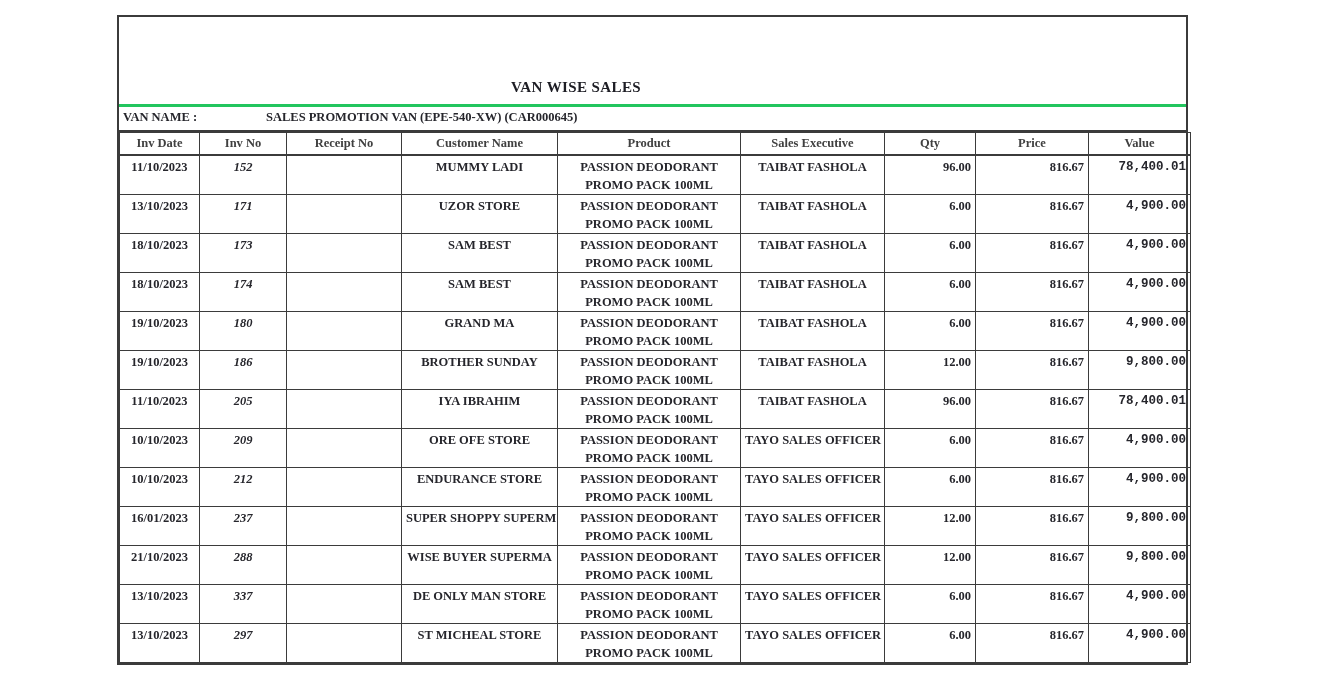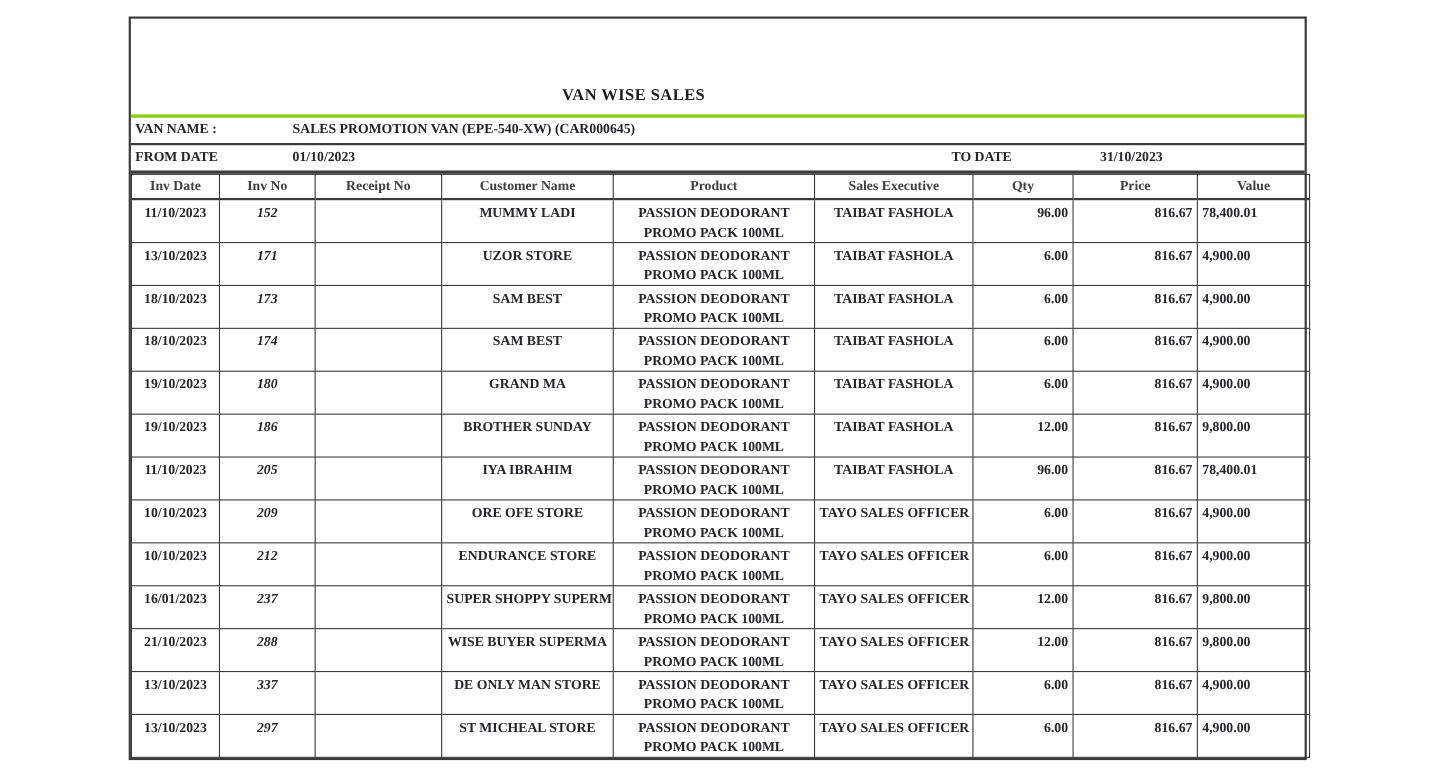--- a/index.html
+++ b/index.html
@@ -23,21 +23,21 @@
     top: 15px;
     width: 1071px;
     box-sizing: border-box;
     border: 2px solid #3b3b3b;
     background: #ffffff;
   }
   
   .title-section {
     position: relative;
     height: 87px;
-    border-bottom: 3px solid #84cc16;
+    border-bottom: 3px solid #22c55e;
   }
   .report-title {
     position: absolute;
     left: 392px;
     bottom: 8px;
     font-size: 15px;
     letter-spacing: 0.4px;
     color: #1d1d24;
     white-space: nowrap;
   }
@@ -90,42 +90,36 @@
     overflow: hidden;
   }
   td.c0 { text-align: center; padding-left: 1px; padding-right: 1px; }
   td.c1 { text-align: center; font-style: italic; }
   td.c2 { text-align: center; }
   td.c3 { text-align: center; white-space: nowrap; }
   td.c4 { text-align: center; padding-left: 10px; padding-right: 10px; }
   td.c5 { text-align: center; white-space: nowrap; }
   td.c6 { text-align: right; padding-right: 8px; }
   td.c7 { text-align: right; padding-right: 5px; }
-  td.c8 { text-align: left; padding-right: 7px; }
+  td.c8 { text-align: right; padding-right: 7px; font-family: Liberation Mono, monospace; }
 </style>
 </head>
 <body>
 
 <div class="report">
 
   <div class="title-section">
     <div class="report-title">VAN WISE SALES</div>
   </div>
 
   <div class="info-row van-name">
     <span class="info-label lbl-van-name">VAN NAME :</span>
     <span class="info-value val-van-name">SALES PROMOTION VAN (EPE-540-XW) (CAR000645)</span>
   </div>
 
-  <div class="info-row date-range">
-    <span class="info-label lbl-from-date">FROM DATE</span>
-    <span class="info-value val-from-date">01/10/2023</span>
-    <span class="info-label lbl-to-date">TO DATE</span>
-    <span class="info-value val-to-date">31/10/2023</span>
-  </div>
 
   <table class="sales">
     <colgroup>
         <col style="width: 80px;">
         <col style="width: 87px;">
         <col style="width: 115px;">
         <col style="width: 156px;">
         <col style="width: 183px;">
         <col style="width: 144px;">
         <col style="width: 91px;">

